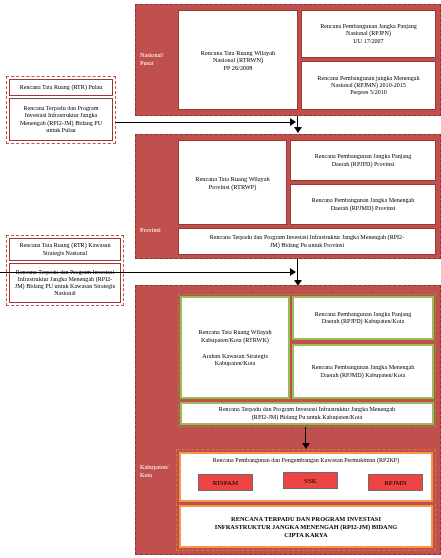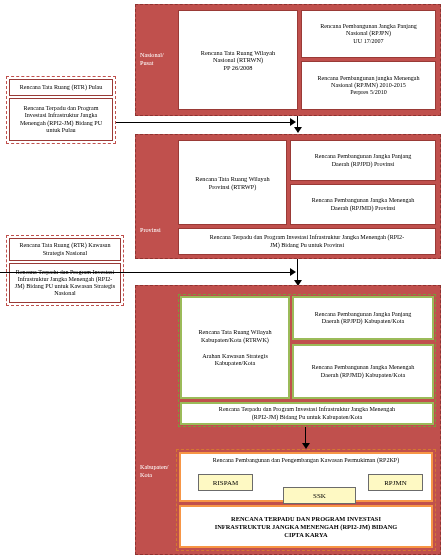--- a/index.html
+++ b/index.html
@@ -108,21 +108,21 @@
     display: flex;
     flex-direction: column;
     align-items: center;
     text-align: center;
     color: #000;
     line-height: 1.25;
     padding: 3px 4px;
   }
   .smallbox {
     position: absolute;
-    background: #fef9c3;
+    background: #ef4444;
     border: 1px solid #6b6b6b;
     box-sizing: border-box;
     display: flex;
     align-items: center;
     justify-content: center;
     text-align: center;
     color: #000;
   }
   .bold { font-weight: bold; }
 
@@ -296,21 +296,21 @@
 
   <div class="orangepanel" style="left:176px; top:449px; width:260px; height:102px;"></div>
 
   <div class="obox" style="left:179px; top:452px; width:254px; height:50px; font-size:6.1px;">
     <div>Rencana Pembangunan dan Pengembangan Kawasan Permukiman (RP2KP)</div>
   </div>
 
   <div class="smallbox" style="left:198px; top:474px; width:55px; height:17px; font-size:7px;">
     <span>RISPAM</span>
   </div>
-  <div class="smallbox" style="left:283px; top:487px; width:73px; height:17px; font-size:7px;">
+  <div class="smallbox" style="left:283px; top:472px; width:55px; height:17px; font-size:7px;">
     <span>SSK</span>
   </div>
   <div class="smallbox" style="left:368px; top:474px; width:55px; height:17px; font-size:7px;">
     <span>RPJMN</span>
   </div>
 
   <div class="obox" style="left:179px; top:505px; width:254px; height:43px; font-size:6.4px; justify-content:center;">
     <div>
       <div class="bold">RENCANA TERPADU DAN PROGRAM INVESTASI</div>
       <div class="bold">INFRASTRUKTUR JANGKA MENENGAH (RPI2-JM) BIDANG</div>

